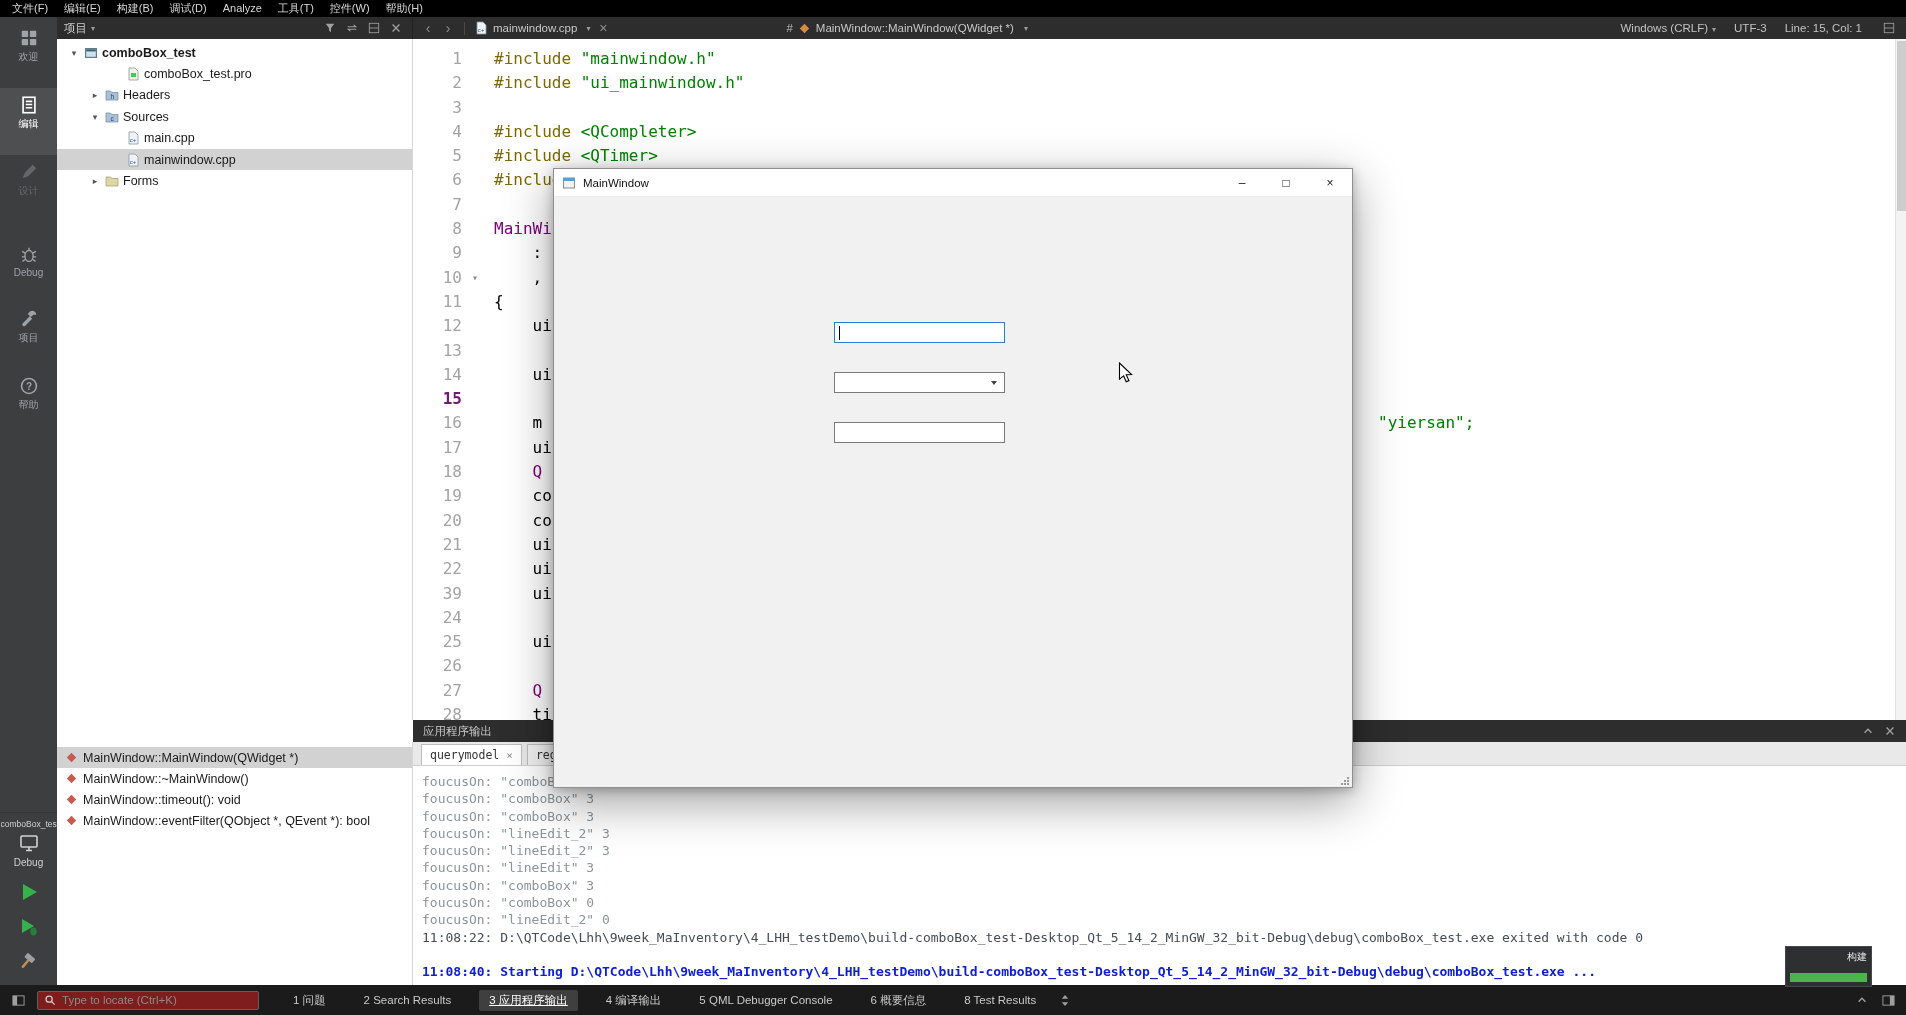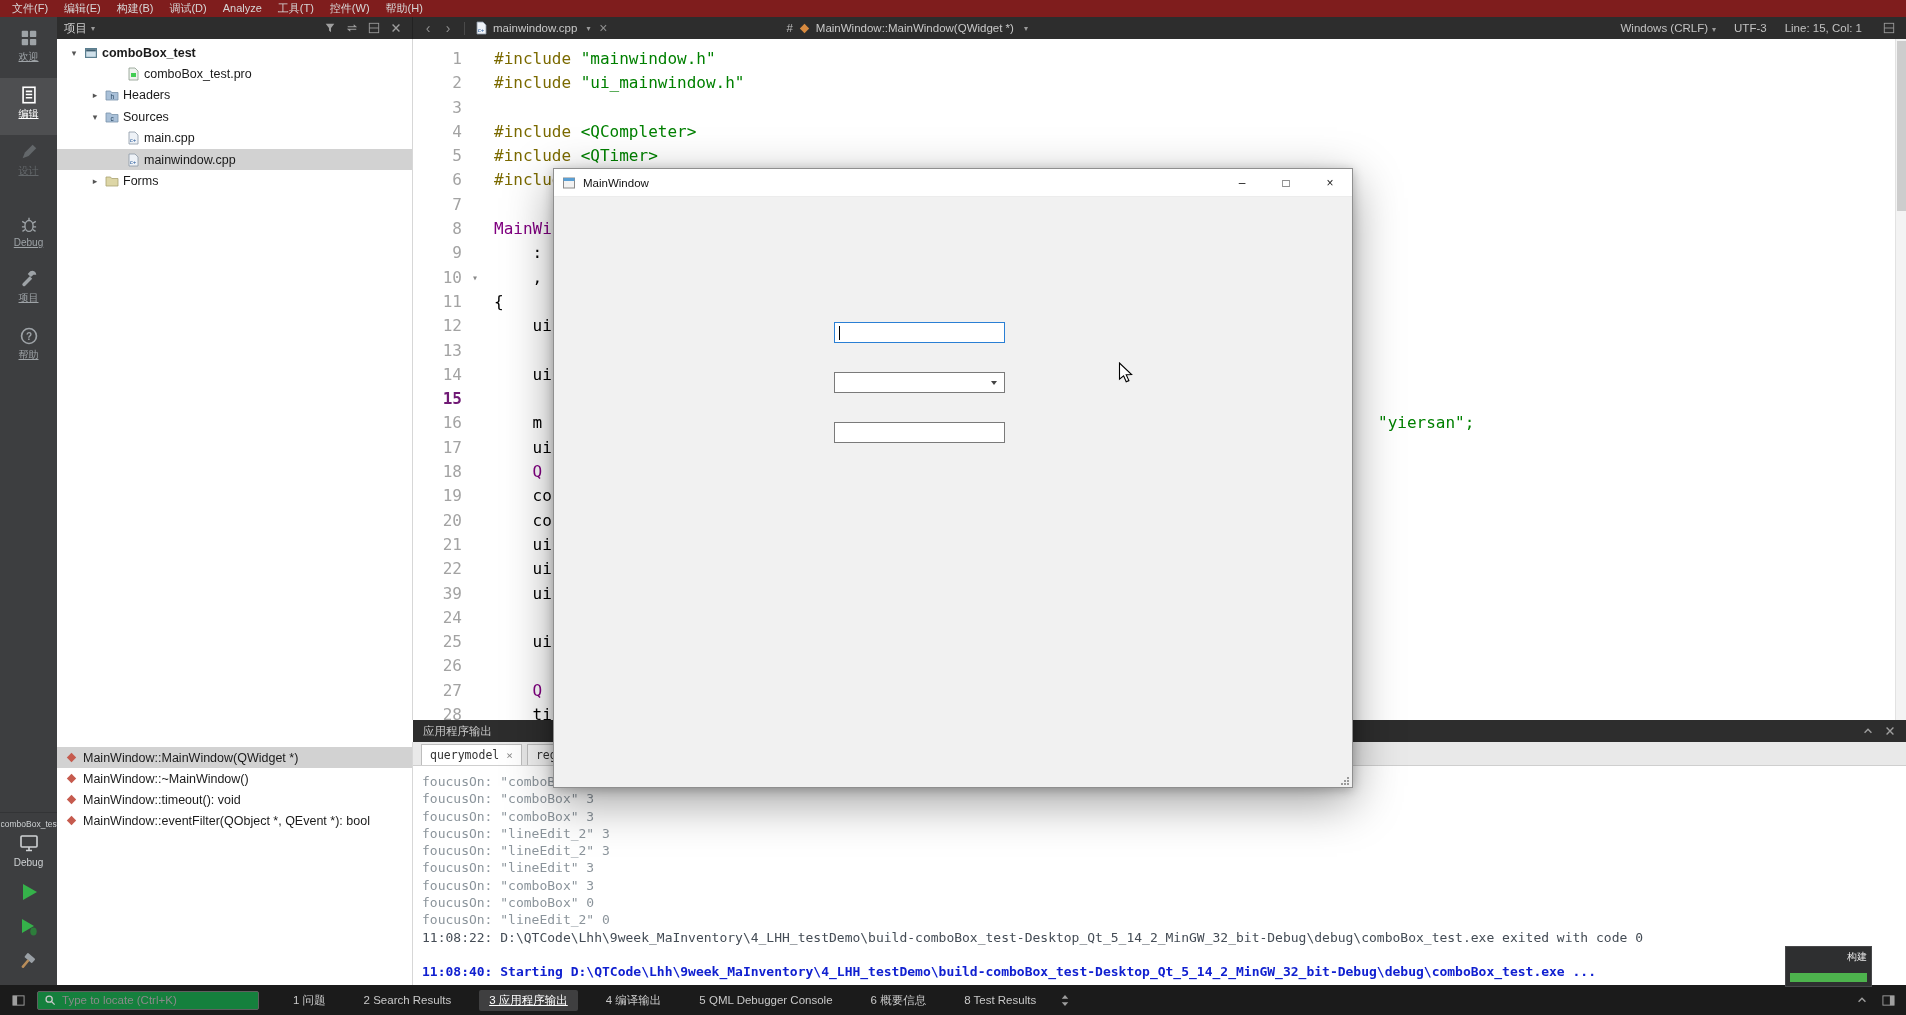--- a/index.html
+++ b/index.html
@@ -1,26 +1,26 @@
 <!DOCTYPE html>
 <html><head>
 <meta charset="utf-8">
 <style>
   * { margin:0; padding:0; box-sizing:border-box; }
   body { background:#000; font-family:"Liberation Sans","DejaVu Sans",sans-serif; }
   #app { position:relative; width:1906px; height:1015px; background:#fff; overflow:hidden; }
 
   
-  #menubar { position:absolute; left:0; top:0; width:1906px; height:17px; background:#7f1d1d; display:flex; align-items:center; padding-left:4px; }
+  #menubar { position:absolute; left:0; top:0; width:1906px; height:17px; background:#000000; display:flex; align-items:center; padding-left:4px; }
   .menu-item { color:#d6d6d6; font-size:11px; line-height:17px; padding:0 8px; white-space:nowrap; }
 
   
   #modebar { position:absolute; left:0; top:17px; width:57px; height:968px; background:#3d3e40; display:flex; flex-direction:column; }
   #modes { display:flex; flex-direction:column; padding-top:4px; }
-  .mode { display:flex; flex-direction:column; align-items:center; gap:2px; padding:7px 0 14px; color:#9ea3a7; cursor:default;text-decoration:underline; }
+  .mode { display:flex; flex-direction:column; align-items:center; gap:2px; padding:7px 0 24px; color:#9ea3a7; cursor:default; }
   .mode.active { color:#fff; background:rgba(255,255,255,0.09); }
   .mode.disabled { color:#63676a; }
   .mode[data-name="mode-debug"] { margin-top:16px; }
   .mode-label { font-size:10px; }
   #kit-area { margin-top:auto; display:flex; flex-direction:column; align-items:center; gap:3px; color:#cfd2d4; padding:6px 0 2px; border-top:1px solid #333436; }
   #kit-project { font-size:8.5px; max-width:56px; white-space:nowrap; overflow:hidden; }
   #kit-config { font-size:10px; }
   #run-buttons { display:flex; flex-direction:column; align-items:center; gap:9px; padding:9px 0 10px; }
   .runbtn { width:26px; height:26px; display:flex; align-items:center; justify-content:center; }
 
@@ -77,21 +77,21 @@
   .otab { display:flex; align-items:center; gap:7px; height:21px; padding:0 8px; font-family:"DejaVu Sans Mono","Liberation Mono",monospace; font-size:11.5px; color:#333; background:#f2f2f2; border:1px solid #bdbdbd; border-bottom:none; }
   .otab.active { background:#fff; }
   .tclose { color:#8a8a8a; font-size:11px; }
   #output-log { position:absolute; left:413px; top:766px; width:1493px; height:219px; background:#fff; padding:7px 0 0 9px; font-family:"DejaVu Sans Mono","Liberation Mono",monospace; font-size:13px; line-height:17.3px; overflow:hidden; white-space:pre; }
   .logline.debug { color:#8b949b; }
   .logline.exit { color:#444c55; }
   .logline.start { color:#1020d0; font-weight:bold; }
 
   
   #statusbar { position:absolute; left:0; top:985px; width:1906px; height:30px; background:#1b1b1b; display:flex; align-items:center; padding:0 9px; gap:10px; color:#c9c9c9; }
-  #locator { display:flex; align-items:center; gap:6px; background:#15803d; border:1px solid #5f5f5f; border-radius:2px; height:19px; width:222px; padding:0 6px; }
+  #locator { display:flex; align-items:center; gap:6px; background:#7f1d1d; border:1px solid #5f5f5f; border-radius:2px; height:19px; width:222px; padding:0 6px; }
   #locator input { background:transparent; border:none; outline:none; color:#cfcfcf; font-size:11.5px; width:100%; font-family:inherit; }
   #locator input::placeholder { color:#8a8a8a; }
   #status-tabs { display:flex; align-items:center; gap:18px; margin-left:14px; }
   .stab { font-size:11.5px; padding:3px 10px; border-radius:2px; white-space:nowrap; }
   .stab.active { background:#3f3f40; color:#fff;text-decoration:underline; }
   #statusbar-right { margin-left:auto; display:flex; align-items:center; gap:8px; color:#9f9f9f; }
 
   
   #app-window { position:absolute; left:553px; top:168px; width:800px; height:620px; background:#f1f1f1; border:1px solid #8f8f8f; box-shadow:0 14px 45px rgba(0,0,0,0.38), 0 2px 10px rgba(0,0,0,0.25); z-index:50; }
   #aw-titlebar { height:28px; background:#fff; display:flex; align-items:center; padding-left:8px; gap:7px; border-bottom:1px solid #ececec; }

